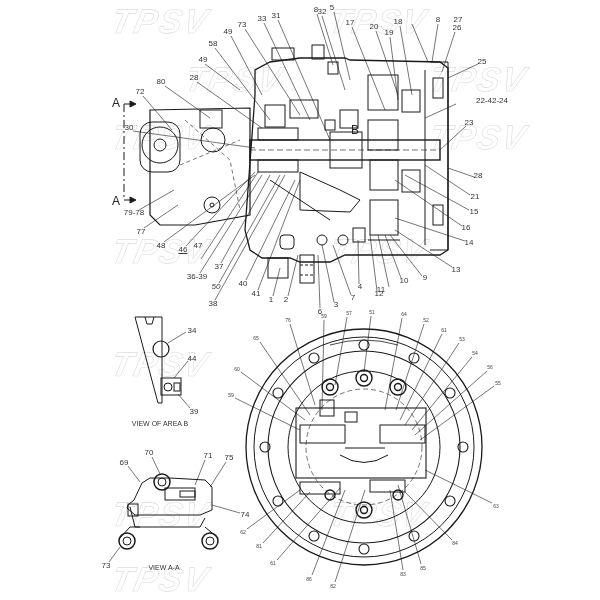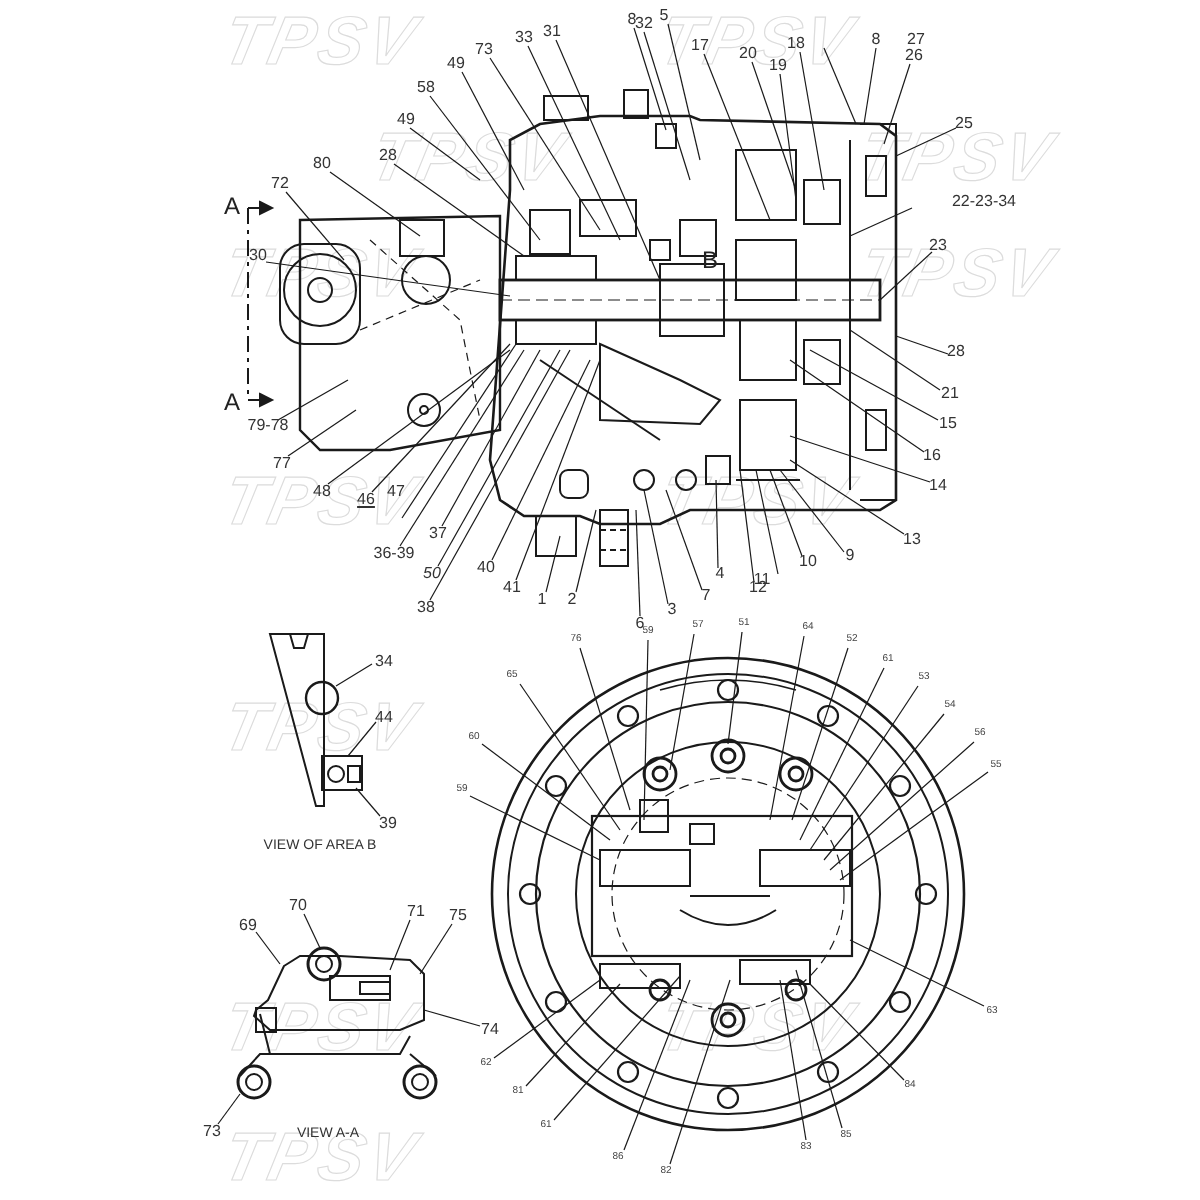--- a/index.html
+++ b/index.html
@@ -283,21 +283,21 @@
       <div class="lbl" style="left: 140px; top: 92px;">72</div>
       <div class="lbl" style="left: 129px; top: 128px;">30</div>
       <div class="lbl" style="left: 350px; top: 23px;">17</div>
       <div class="lbl" style="left: 374px; top: 27px;">20</div>
       <div class="lbl" style="left: 398px; top: 22px;">18</div>
       <div class="lbl" style="left: 428px; top: 20px; margin-left: 30px;">27</div>
       <div class="lbl" style="left: 438px; top: 20px;">8</div>
       <div class="lbl" style="left: 457px; top: 28px;">26</div>
       <div class="lbl" style="left: 389px; top: 33px;">19</div>
       <div class="lbl" style="left: 482px; top: 62px;">25</div>
-      <div class="lbl" style="left: 492px; top: 101px;">22-23-34</div>
+      <div class="lbl" style="left: 492px; top: 101px;">22-42-24</div>
       <div class="lbl" style="left: 469px; top: 123px;">23</div>
       <div class="lbl" style="left: 478px; top: 176px;">28</div>
       <div class="lbl" style="left: 475px; top: 197px;">21</div>
       <div class="lbl" style="left: 474px; top: 212px;">15</div>
       <div class="lbl" style="left: 466px; top: 228px;">16</div>
       <div class="lbl" style="left: 469px; top: 243px;">14</div>
       <div class="lbl" style="left: 456px; top: 270px;">13</div>
       <div class="lbl" style="left: 425px; top: 278px;">9</div>
       <div class="lbl" style="left: 404px; top: 281px;">10</div>
       <div class="lbl" style="left: 381px; top: 290px;">11</div>

